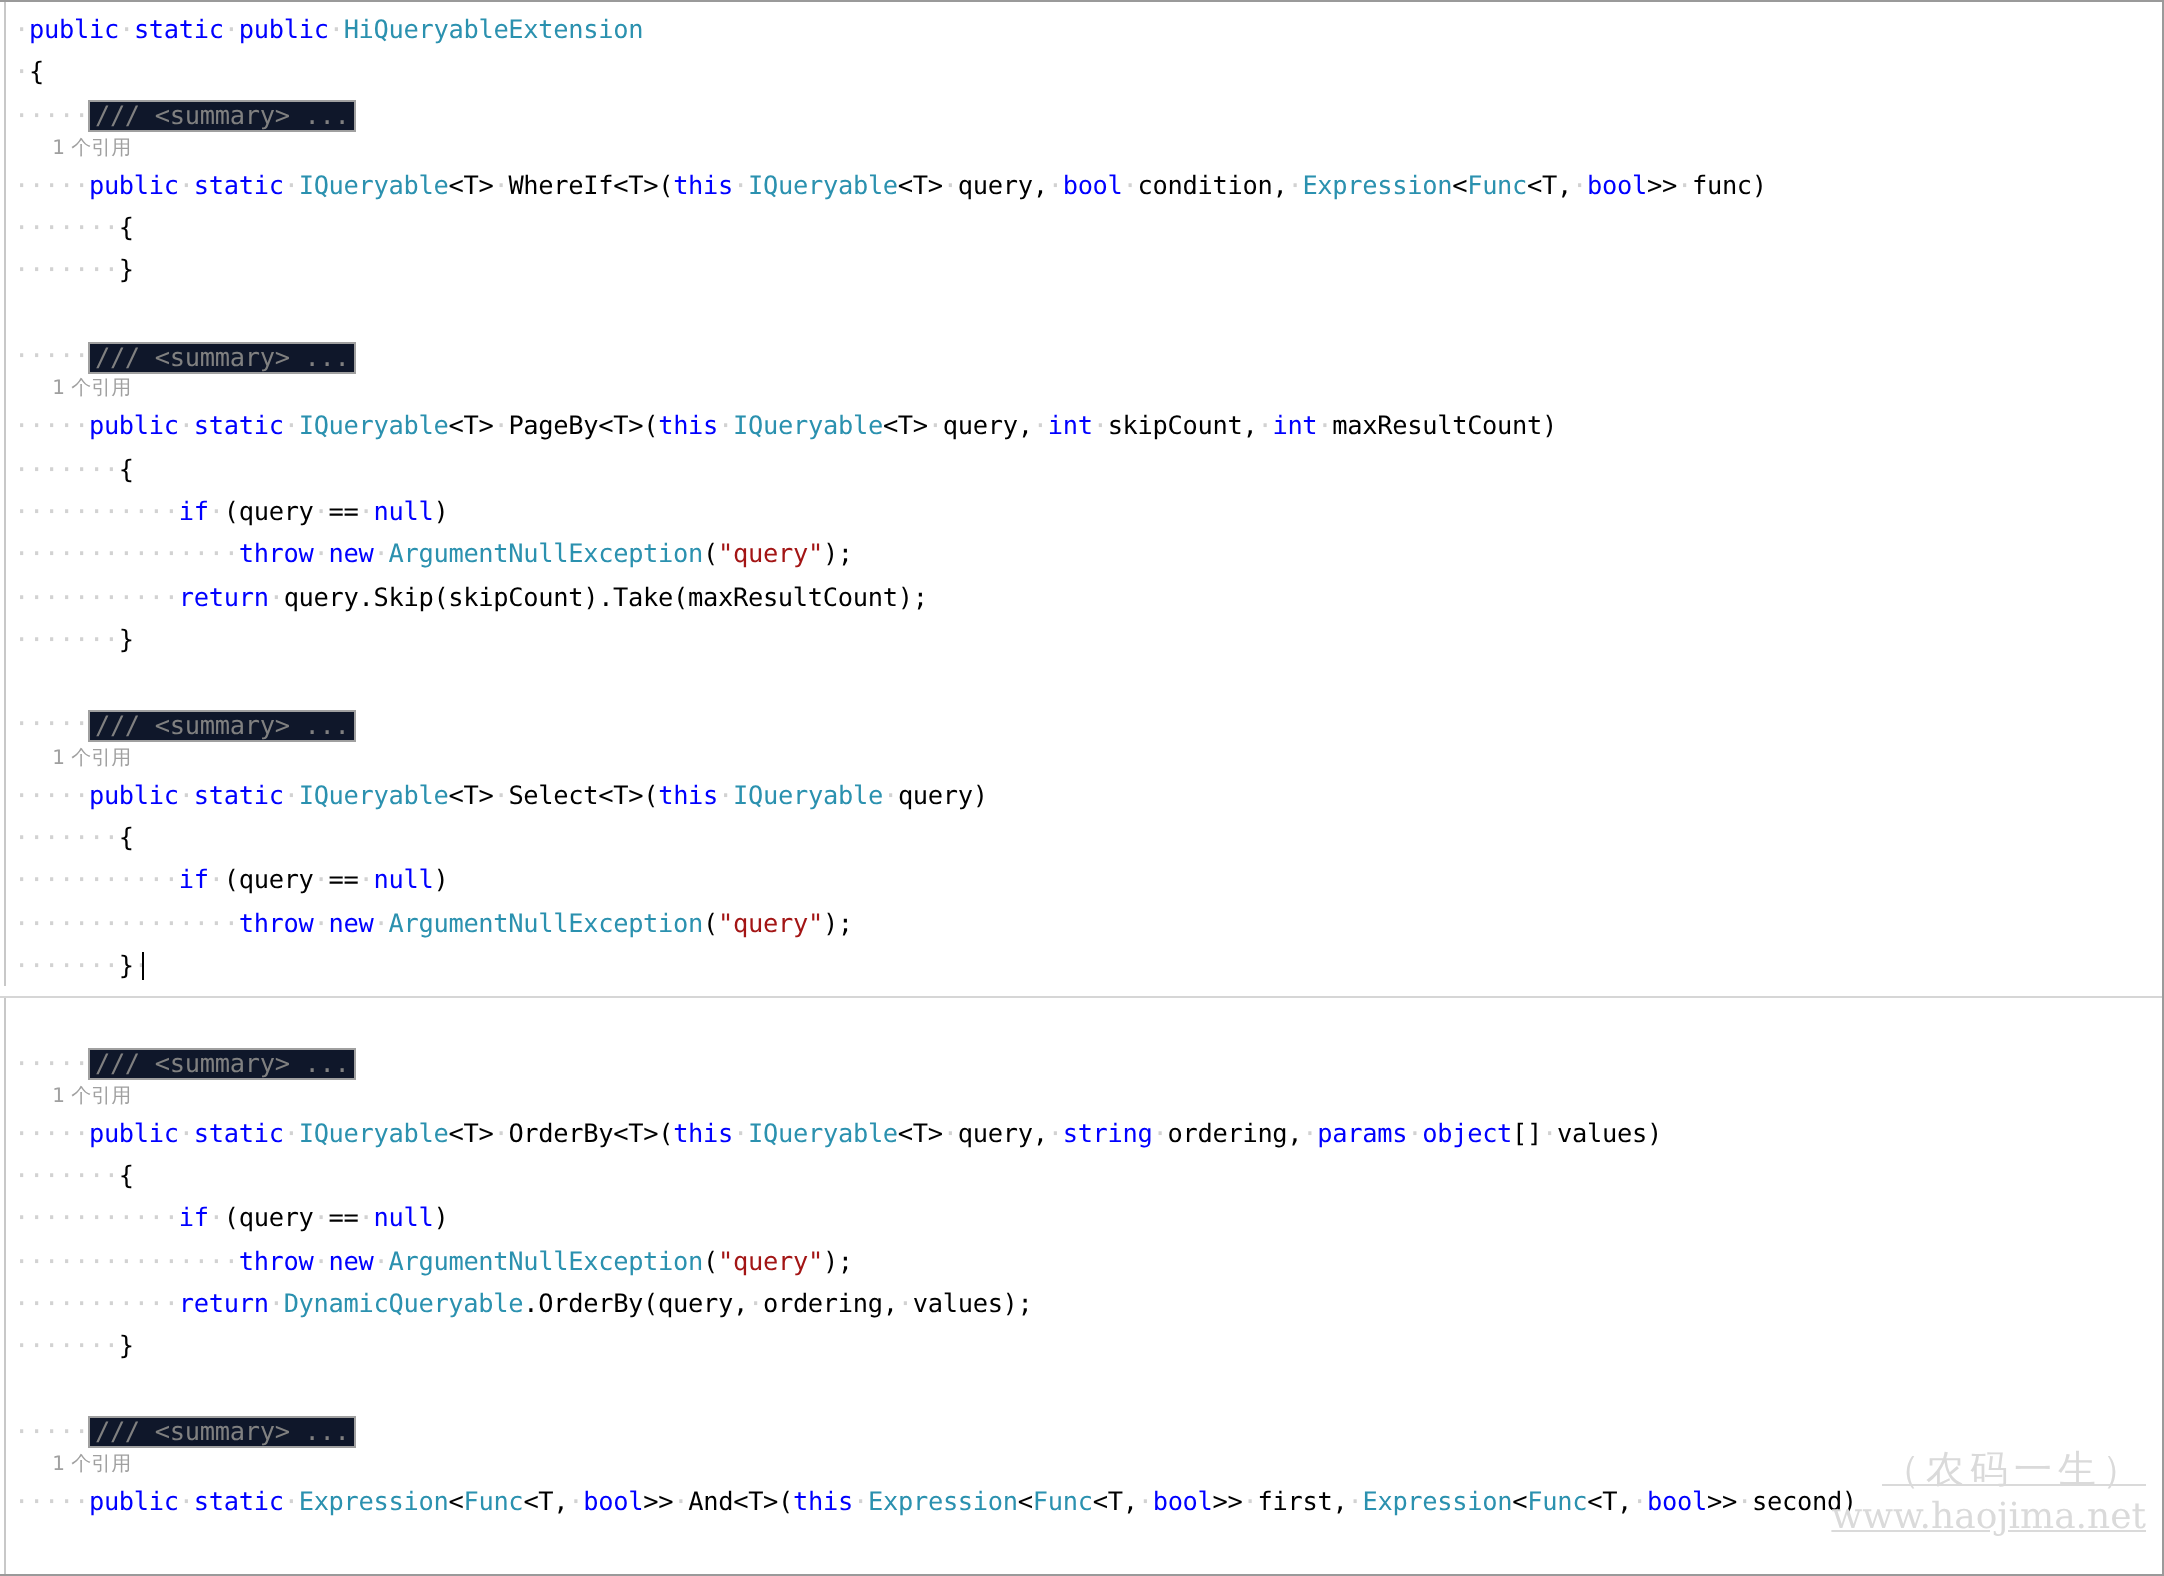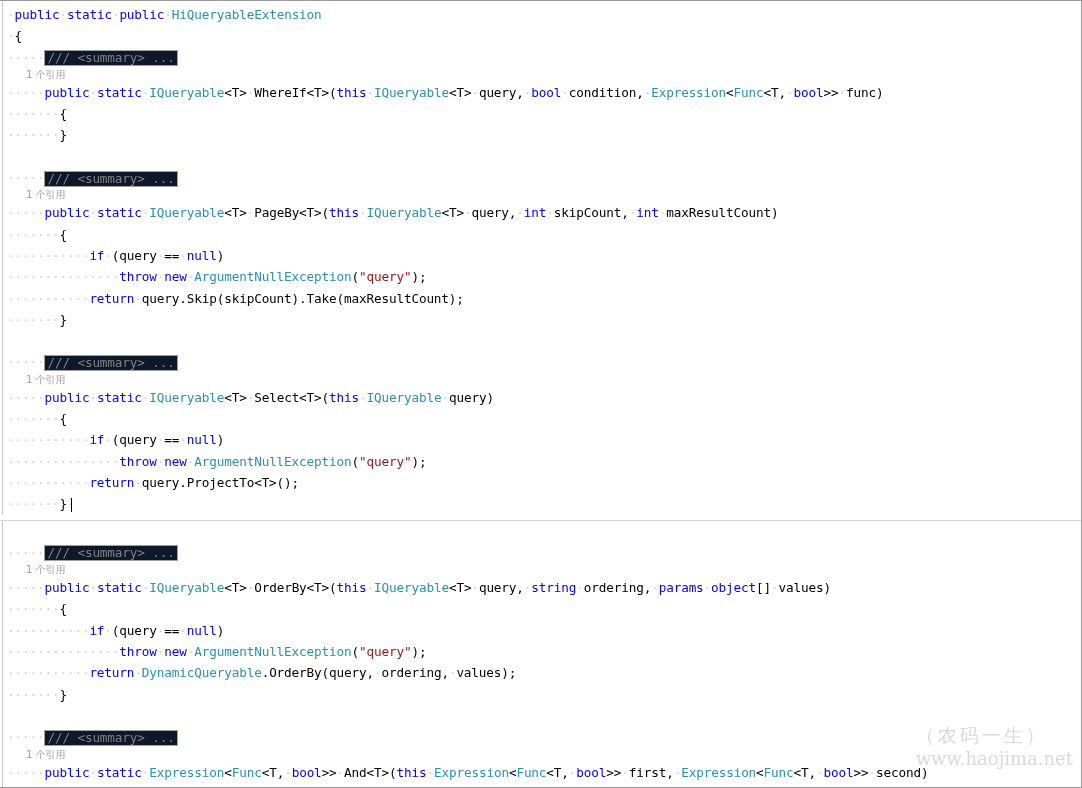--- a/index.html
+++ b/index.html
@@ -99,24 +99,25 @@
   .member-separator-band {
     height: 5px;
     background: #ffffff;
   }
 
   
   #watermark {
     position: absolute;
     right: 8px;
     bottom: 16px;
-    text-align: left;
+    text-align: right;
     color: #dadada;
     user-select: none;
     pointer-events: none;
+    text-decoration: underline;
   }
   #watermark .wm-cn {
     font-family: "DejaVu Serif", "Liberation Serif", serif;
     font-size: 19px;
     letter-spacing: 3px;
     display: block;
     line-height: 24px;
   }
   #watermark .wm-url {
     font-family: "DejaVu Serif", "Liberation Serif", serif;
@@ -147,21 +148,20 @@
       <div class="code-line"><span class="ws">···············</span><span class="kw">throw</span><span class="ws">·</span><span class="kw">new</span><span class="ws">·</span><span class="type">ArgumentNullException</span><span class="plain">(</span><span class="str">"query"</span><span class="plain">);</span></div>
       <div class="code-line"><span class="ws">···········</span><span class="kw">return</span><span class="ws">·</span><span class="plain">query.Skip(skipCount).Take(maxResultCount);</span></div>
       <div class="code-line"><span class="ws">·······</span><span class="plain">}</span></div>
       <div class="code-line blank">&nbsp;</div>
       <div class="code-line"><span class="ws">·····</span><span class="collapsed-region">/// &lt;summary&gt; ...</span></div>
       <div class="codelens"><span class="cl-indent">      </span><span class="cl-text">1 个引用</span></div>
       <div class="code-line"><span class="ws">·····</span><span class="kw">public</span><span class="ws">·</span><span class="kw">static</span><span class="ws">·</span><span class="type">IQueryable</span><span class="plain">&lt;T&gt;</span><span class="ws">·</span><span class="plain">Select&lt;T&gt;(</span><span class="kw">this</span><span class="ws">·</span><span class="type">IQueryable</span><span class="ws">·</span><span class="plain">query)</span></div>
       <div class="code-line"><span class="ws">·······</span><span class="plain">{</span></div>
       <div class="code-line"><span class="ws">···········</span><span class="kw">if</span><span class="ws">·</span><span class="plain">(query</span><span class="ws">·</span><span class="plain">==</span><span class="ws">·</span><span class="kw">null</span><span class="plain">)</span></div>
       <div class="code-line"><span class="ws">···············</span><span class="kw">throw</span><span class="ws">·</span><span class="kw">new</span><span class="ws">·</span><span class="type">ArgumentNullException</span><span class="plain">(</span><span class="str">"query"</span><span class="plain">);</span></div>
-      <div class="code-line"><span class="ws">···········</span><span class="kw">return</span><span class="ws">·</span><span class="plain">query.ProjectTo&lt;T&gt;();</span></div>
       <div class="code-line"><span class="ws">·······</span><span class="plain">}</span><span class="ws">·</span><span style="display: inline-block; width: 1px; height: 14px; background: rgb(0, 0, 0); vertical-align: middle; margin-left: -3px;"></span></div>
       <div class="member-separator-band"></div>
       <div class="member-separator"></div>
       <div class="code-line blank">&nbsp;</div>
       <div class="code-line"><span class="ws">·····</span><span class="collapsed-region">/// &lt;summary&gt; ...</span></div>
       <div class="codelens"><span class="cl-indent">      </span><span class="cl-text">1 个引用</span></div>
       <div class="code-line"><span class="ws">·····</span><span class="kw">public</span><span class="ws">·</span><span class="kw">static</span><span class="ws">·</span><span class="type">IQueryable</span><span class="plain">&lt;T&gt;</span><span class="ws">·</span><span class="plain">OrderBy&lt;T&gt;(</span><span class="kw">this</span><span class="ws">·</span><span class="type">IQueryable</span><span class="plain">&lt;T&gt;</span><span class="ws">·</span><span class="plain">query,</span><span class="ws">·</span><span class="kw">string</span><span class="ws">·</span><span class="plain">ordering,</span><span class="ws">·</span><span class="kw">params</span><span class="ws">·</span><span class="kw">object</span><span class="plain">[]</span><span class="ws">·</span><span class="plain">values)</span></div>
       <div class="code-line"><span class="ws">·······</span><span class="plain">{</span></div>
       <div class="code-line"><span class="ws">···········</span><span class="kw">if</span><span class="ws">·</span><span class="plain">(query</span><span class="ws">·</span><span class="plain">==</span><span class="ws">·</span><span class="kw">null</span><span class="plain">)</span></div>
       <div class="code-line"><span class="ws">···············</span><span class="kw">throw</span><span class="ws">·</span><span class="kw">new</span><span class="ws">·</span><span class="type">ArgumentNullException</span><span class="plain">(</span><span class="str">"query"</span><span class="plain">);</span></div>

